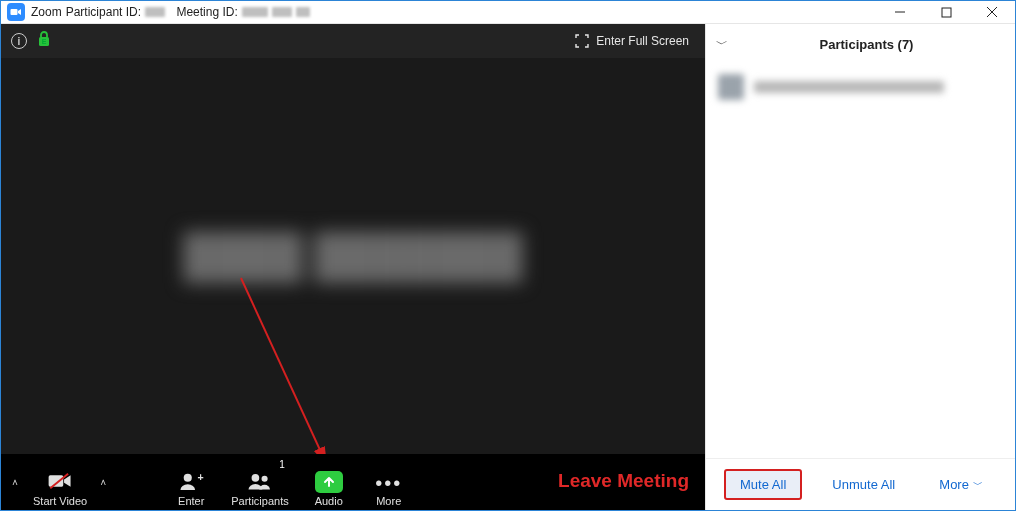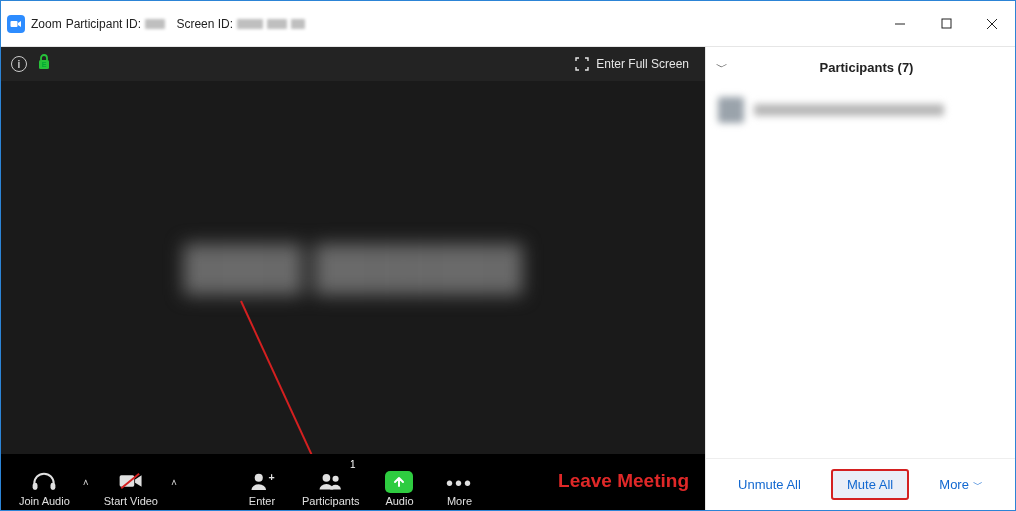--- a/index.html
+++ b/index.html
@@ -5,21 +5,21 @@
   * { box-sizing: border-box; margin: 0; padding: 0; font-family: "Segoe UI", Arial, sans-serif; }
   html, body { width: 1016px; height: 511px; overflow: hidden; background: #fff; }
   .window {
     width: 1016px; height: 511px;
     border: 1px solid #2c84d6;
     display: flex; flex-direction: column;
     background: #fff;
   }
   
   .titlebar {
-    height: 46px; display: flex; align-items: center;
+    height: 23px; display: flex; align-items: center;
     background: #fff; border-bottom: 1px solid #e6e6e6;
     font-size: 12px; color: #222;
   }
   .titlebar .left { display: flex; align-items: center; gap: 6px; padding-left: 6px; }
   .zoom-logo {
     width: 18px; height: 18px; border-radius: 4px;
     background: #2d8cff; display: flex; align-items: center; justify-content: center;
   }
   .zoom-logo svg { width: 12px; height: 10px; }
   .title-text { display: flex; align-items: center; gap: 4px; white-space: nowrap; }
@@ -142,21 +142,21 @@
         <svg viewBox="0 0 24 18">
             <rect x="1" y="3" width="14" height="12" rx="2" fill="#fff"></rect>
             <path d="M16 7 L22 3 L22 15 L16 11 Z" fill="#fff"></path>
           </svg>
       </div>
       <div class="title-text">
         <span>Zoom</span>
         <span>Participant ID:</span>
         <span class="redact w20"></span>
         &nbsp;
-        <span>Screen ID:</span>
+        <span>Meeting ID:</span>
         <span class="redact w26"></span>
         <span class="redact w20"></span>
         <span class="redact w14"></span>
       </div>
     </div>
     <div class="spacer"></div>
     <div class="win-controls">
       <div class="win-btn">
           <svg width="12" height="12" viewBox="0 0 12 12">
             <line x1="1" y1="6" x2="11" y2="6" stroke="#222" stroke-width="1"></line>
@@ -205,28 +205,20 @@
               <marker id="ah" markerWidth="10" markerHeight="10" refX="8" refY="3" orient="auto">
                 <path d="M0,0 L9,3 L0,6 Z" fill="#d42020"></path>
               </marker>
             </defs>
           <line x1="10" y1="10" x2="95" y2="195" stroke="#d42020" stroke-width="2" marker-end="url(#ah)"></line>
         </svg>
       </div>
 
       <div class="toolbar">
         <div class="tb-group-left">
-          <div class="tb-item">
-            <svg viewBox="0 0 32 26">
-                <path d="M4 16 a12 12 0 0 1 24 0" fill="none" stroke="#e0e0e0" stroke-width="2.4"></path>
-                <rect x="2" y="15" width="6" height="9" rx="3" fill="#e0e0e0"></rect>
-                <rect x="24" y="15" width="6" height="9" rx="3" fill="#e0e0e0"></rect>
-              </svg>
-            <span class="lbl">Join Audio</span>
-          </div>
           <div class="chev-up">＾</div>
           <div class="tb-item">
             <svg viewBox="0 0 32 26">
                 <rect x="2" y="6" width="18" height="14" rx="2" fill="#e0e0e0"></rect>
                 <path d="M21 11 L29 6 V20 L21 15 Z" fill="#e0e0e0"></path>
                 <line x1="4" y1="22" x2="26" y2="4" class="slash-red"></line>
               </svg>
             <span class="lbl">Start Video</span>
           </div>
           <div class="chev-up">＾</div>
@@ -278,25 +270,25 @@
         <span class="chev">﹀</span>
         <span class="title">Participants (7)</span>
       </div>
       <div class="plist">
         <div class="prow">
           <div class="avatar"></div>
           <div class="pname"></div>
         </div>
       </div>
       <div class="panel-foot">
+        <div class="pf-btn highlight">
+          <span>Mute All</span>
+        </div>
         <div class="pf-btn">
           <span>Unmute All</span>
-        </div>
-        <div class="pf-btn highlight">
-          <span>Mute All</span>
         </div>
         <div class="pf-btn pf-more">
           <span>More</span>
           <span class="caret">﹀</span>
         </div>
       </div>
     </div>
 
   </div>
 </div>

